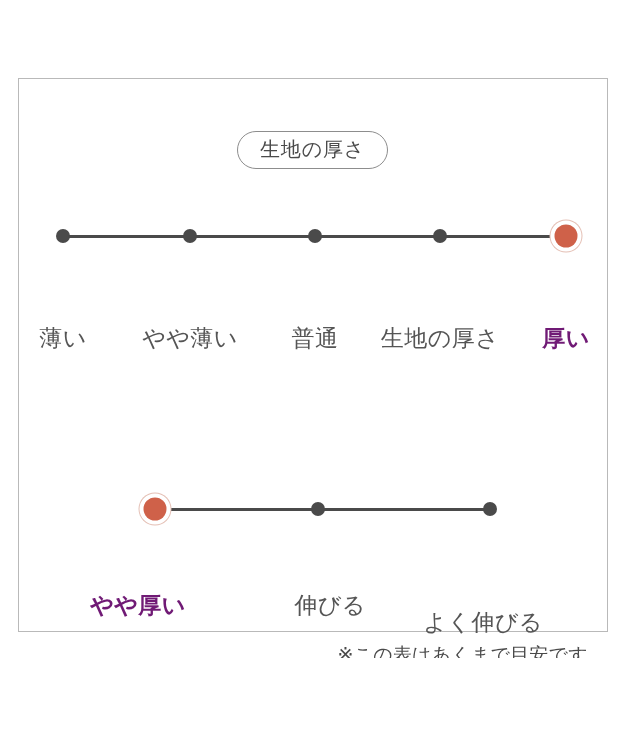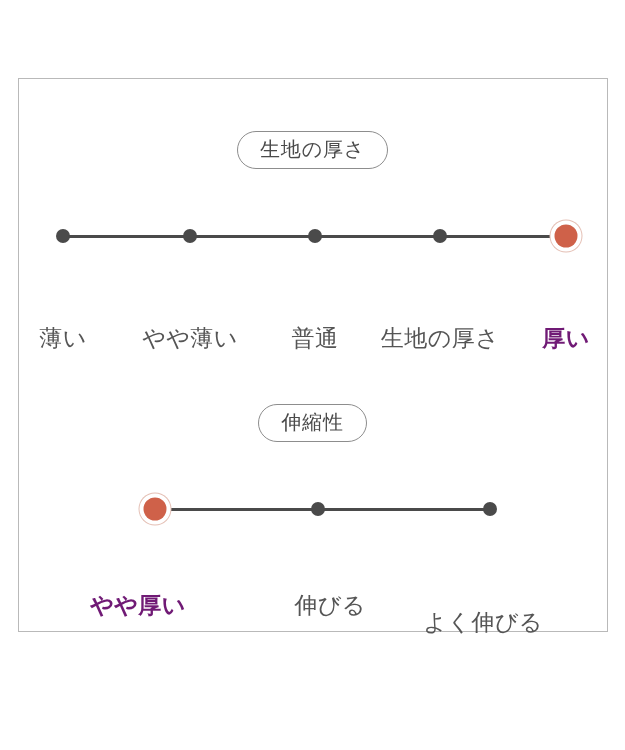--- a/index.html
+++ b/index.html
@@ -133,32 +133,30 @@
   </div>
 
   <div>
     <span class="tick-label" style="left:63px;  top:280px;">薄い</span>
     <span class="tick-label" style="left:190px; top:280px;">やや薄い</span>
     <span class="tick-label" style="left:315px; top:280px;text-align:center;">普通</span>
     <span class="tick-label" style="left:440px; top:280px;">生地の厚さ</span>
     <span class="tick-label selected" style="left:566px; top:280px;">厚い</span>
   </div>
 
-  <div class="pill-row" style="top:404px;">
-    <span class="pill">伸縮性</span>
-  </div>
 
   <div class="scale" style="top:509px;">
     <div class="scale-track" style="left:155px; width:335px;"></div>
 
     <span class="node selected" style="left:155px;"></span>
     <span class="node" style="left:318px;"></span>
     <span class="node" style="left:490px;"></span>
   </div>
 
   <div>
     <span class="tick-label selected" style="left:138px; top:547px;">やや厚い</span>
     <span class="tick-label" style="left:330px; top:547px;text-align:center;">伸びる</span>
     <span class="tick-label" style="left:483px; top:564px;">よく伸びる</span>
   </div>
 
+  <div class="footnote">※この表はあくまで目安です。</div>
 
 </div>
 
 </body></html>

